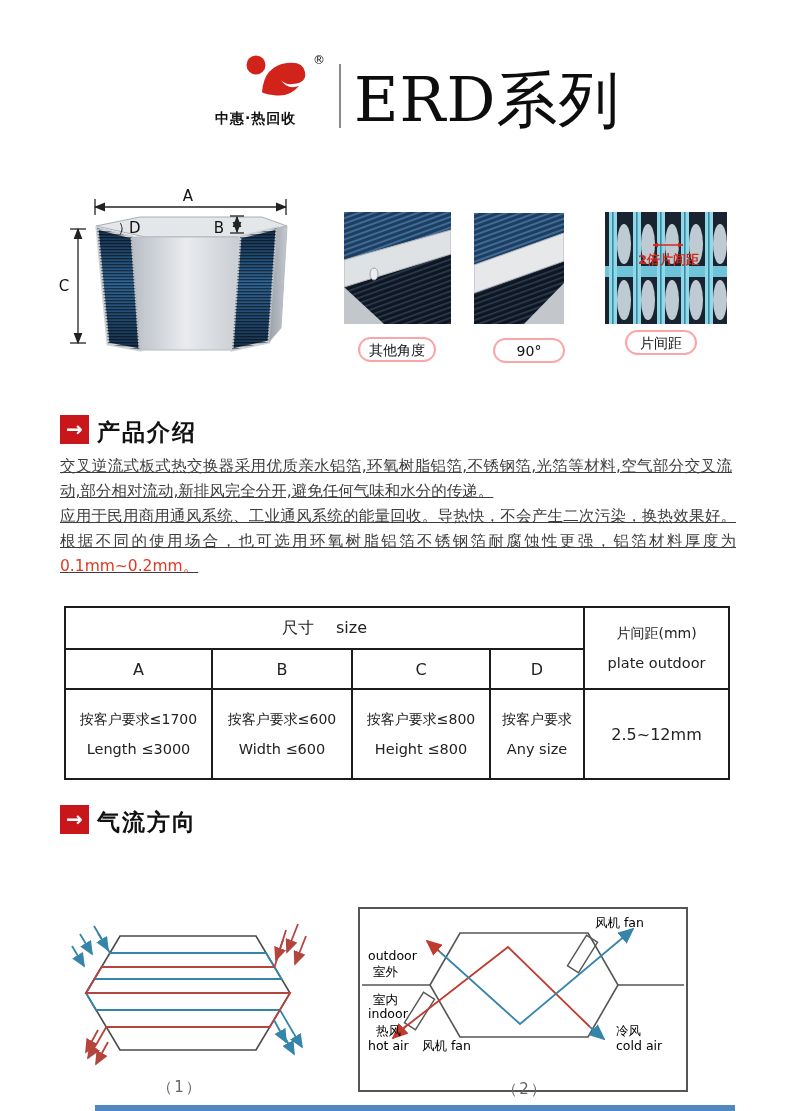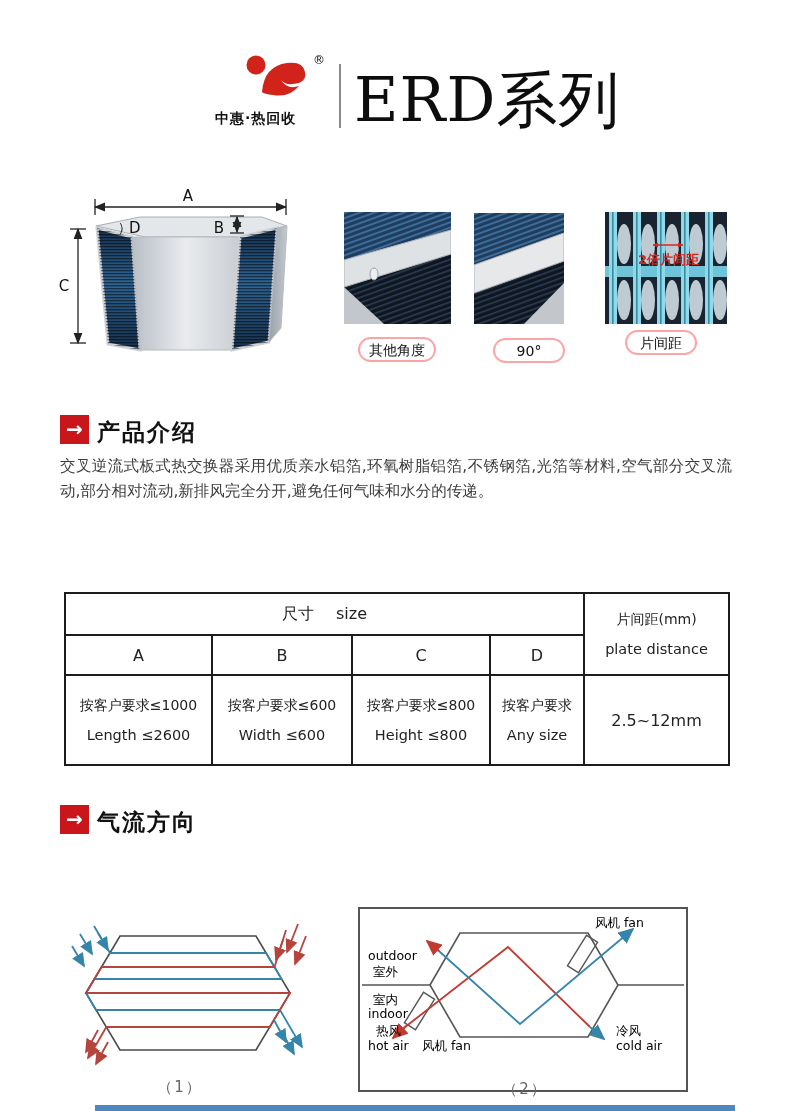--- a/index.html
+++ b/index.html
@@ -9,21 +9,21 @@
   
   .logo-block{left:218px;top:52px;width:118px;height:88px;text-align:center;}
   .logo-mark{display:block;margin:0 auto;}
   .logo-text{left:215px;top:110px;width:124px;text-align:left;font-size:14px;font-weight:700;color:#111;letter-spacing:1px;}
   .hdr-divider{left:339px;top:64px;width:2px;height:64px;background:#8a8a8a;}
   .page-title{left:354px;top:60px;font-family:"DejaVu Serif",serif;font-weight:400;font-size:61px;color:#0d0d0d;letter-spacing:1px;}
   
   .sec-icon{width:29px;height:29px;background:#c9161b;color:#fff;text-align:center;line-height:28px;font-size:20px;font-weight:700;}
   .sec-title{font-family:"DejaVu Serif",serif;font-weight:700;font-size:23px;color:#111;letter-spacing:2px;}
   
-  .para{font-size:15.5px;line-height:25px;color:#3d3d3d;text-align:justify;}
+  .para{font-size:15.5px;line-height:25px;color:#3d3d3d;text-align:justify;text-decoration:underline;}
   .red{color:#e03a22;}
   
   .pill{border:2px solid #fca5a5;border-radius:15px;height:25px;line-height:23px;text-align:center;
         font-size:14px;color:#111;background:#fff;box-sizing:border-box;}
   
   table.spec{border-collapse:collapse;table-layout:fixed;}
   table.spec td{border:2px solid #1c1c1c;text-align:center;vertical-align:middle;color:#222;padding:0;}
   .t-cn{font-size:14px;display:block;line-height:30px;}
   .t-en{font-size:14.5px;display:block;line-height:30px;}
   .t-head{font-size:16px;}
@@ -167,49 +167,52 @@
   </svg>
 
   <div class="abs pill" style="left:358px;top:337px;width:78px;">其他角度</div>
   <div class="abs pill" style="left:493px;top:338px;width:72px;">90°</div>
   <div class="abs pill" style="left:625px;top:330px;width:72px;">片间距</div>
 
   <div class="abs sec-icon" style="left:60px;top:415px;">→</div>
   <div class="abs sec-title" style="left:97px;top:417px;">产品介绍</div>
 
   <div class="abs para" style="left:60px;top:454px;width:672px;">交叉逆流式板式热交换器采用优质亲水铝箔,环氧树脂铝箔,不锈钢箔,光箔等材料,空气部分交叉流动,部分相对流动,新排风完全分开,避免任何气味和水分的传递。</div>
-
-  <table class="spec abs" style="left:64px;top:592px;width:664px;height:172px;border-radius:15px;">
+  <div class="abs para" style="left:60px;top:504px;width:676px;">
+    <span>应用于民用商用通风系统、工业通风系统的能量回收。导热快，不会产生二次污染，换热效果好。根据不同的使用场合，也可选用环氧树脂铝箔不锈钢箔耐腐蚀性更强，铝箔材料厚度为 </span><span class="red">0.1mm~0.2mm。</span>
+  </div>
+
+  <table class="spec abs" style="left:64px;top:606px;width:664px;height:172px;border-radius:15px;">
     <colgroup>
         <col style="width:147px">
         <col style="width:140px">
         <col style="width:138px">
         <col style="width:94px">
         <col style="width:145px">
       </colgroup>
     <tbody>
         <tr style="height:42px;">
       <td colspan="4" class="t-head">
         <span style="margin-right:22px;">尺寸</span><span>size</span>
       </td>
       <td rowspan="2">
         <span class="t-cn">片间距(mm)</span>
-        <span class="t-en">plate distance</span>
+        <span class="t-en">plate outdoor</span>
       </td>
     </tr>
     <tr style="height:40px;">
       <td class="t-head">A</td>
       <td class="t-head">B</td>
       <td class="t-head">C</td>
       <td class="t-head">D</td>
     </tr>
     <tr style="height:90px;">
       <td>
-        <span class="t-cn">按客户要求≤1000</span>
-        <span class="t-en">Length ≤2600</span>
+        <span class="t-cn">按客户要求≤1700</span>
+        <span class="t-en">Length ≤3000</span>
       </td>
       <td>
         <span class="t-cn">按客户要求≤600</span>
         <span class="t-en">Width ≤600</span>
       </td>
       <td>
         <span class="t-cn">按客户要求≤800</span>
         <span class="t-en">Height ≤800</span>
       </td>
       <td>

